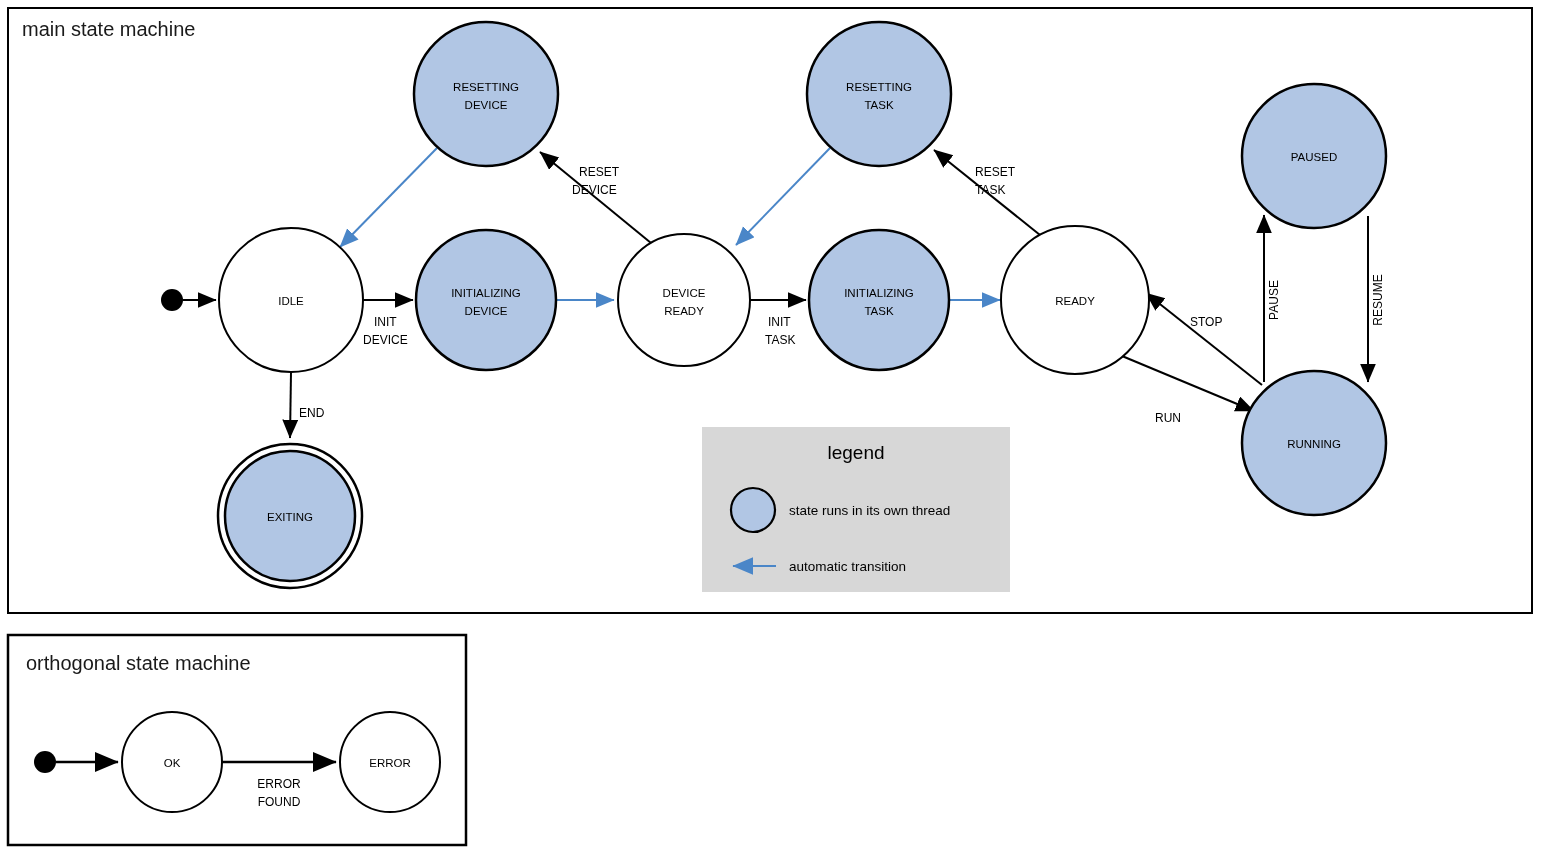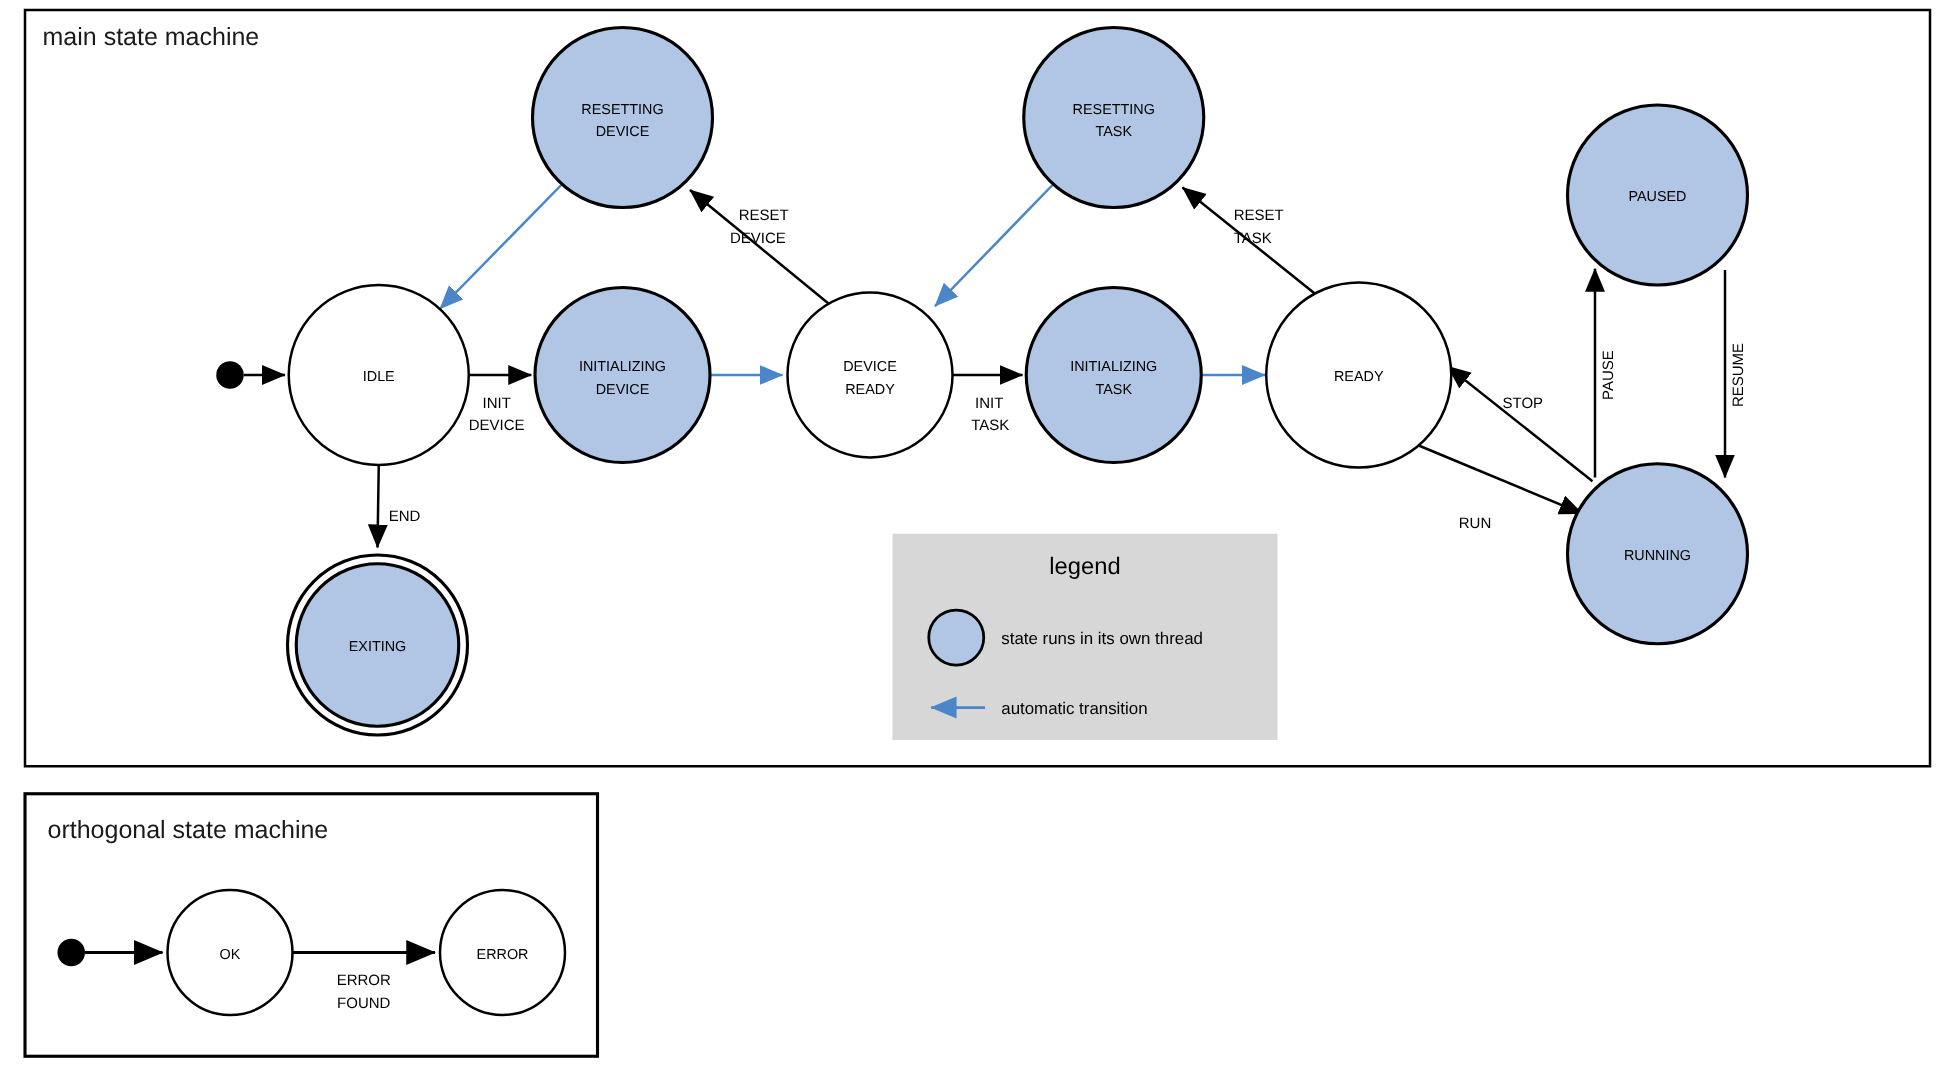--- a/index.html
+++ b/index.html
@@ -1,19 +1,19 @@
 <!DOCTYPE html>
 <html><head>
 <meta charset="utf-8">
 <title>State Machine Diagram</title>
 <style>
   html,body{margin:0;padding:0;background:#ffffff;}
   body{width:1555px;height:852px;position:relative;overflow:hidden;
        font-family:"Liberation Sans","DejaVu Sans",sans-serif;color:#000;}
-  #canvas{position:absolute;left:12px;top:0;width:1312px;height:852px;}
+  #canvas{position:absolute;left:0;top:0;width:1312px;height:852px;}
   svg{display:block;}
   .frame-title{font-size:20px;fill:#1a1a1a;}
   .state-label{font-size:11.5px;fill:#000;text-anchor:middle;}
   .edge-label{font-size:12px;fill:#000;}
   .legend-title{font-size:19px;fill:#000;text-anchor:middle;}
   .legend-text{font-size:13.5px;fill:#000;}
 </style>
 </head>
 <body>
 

